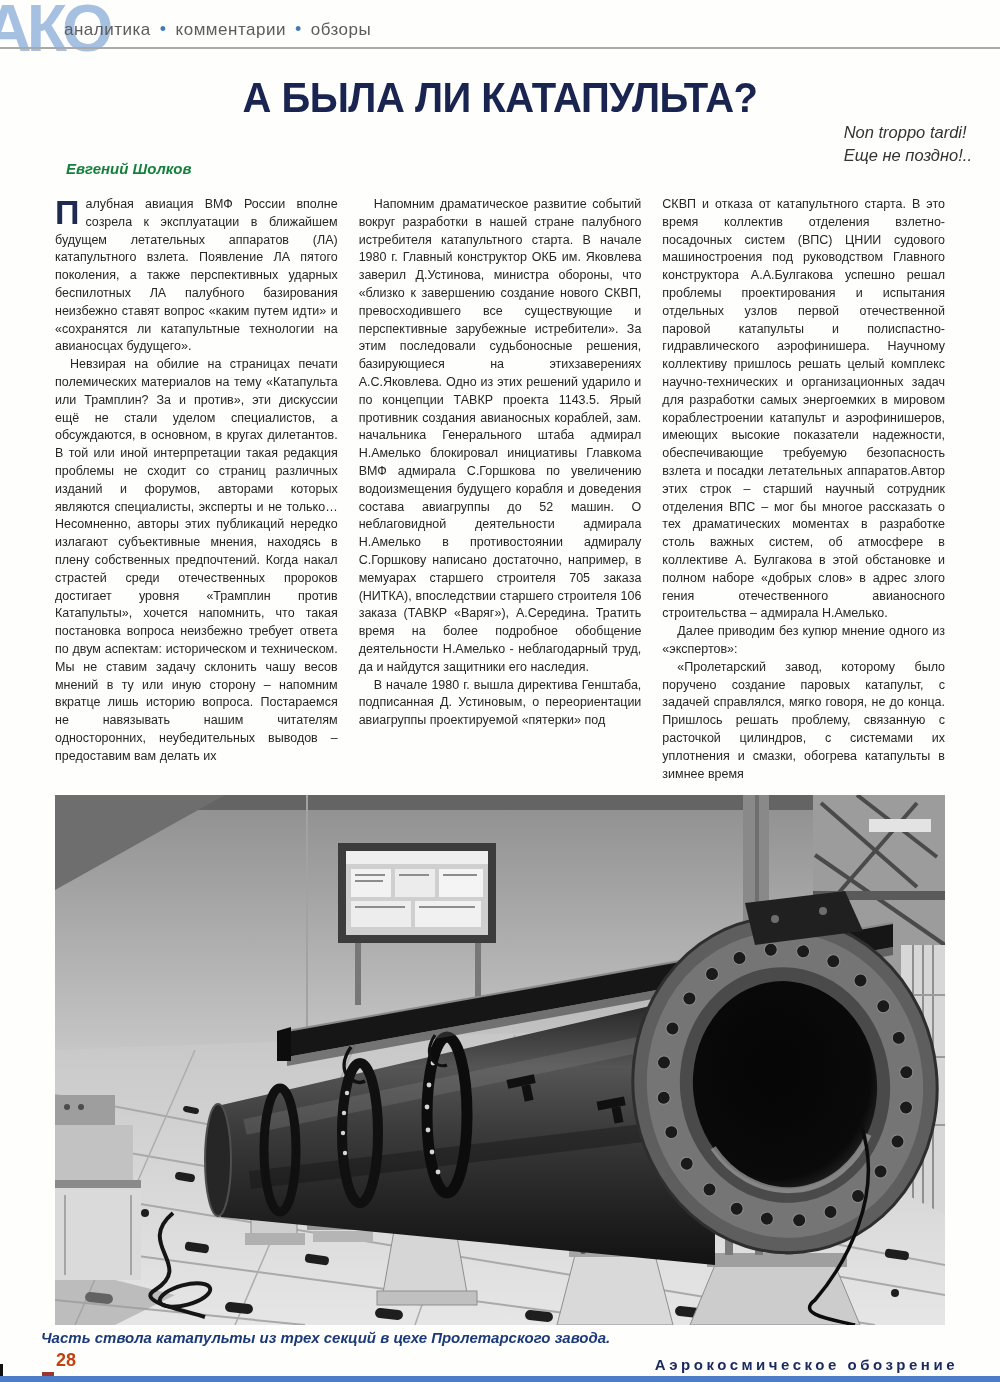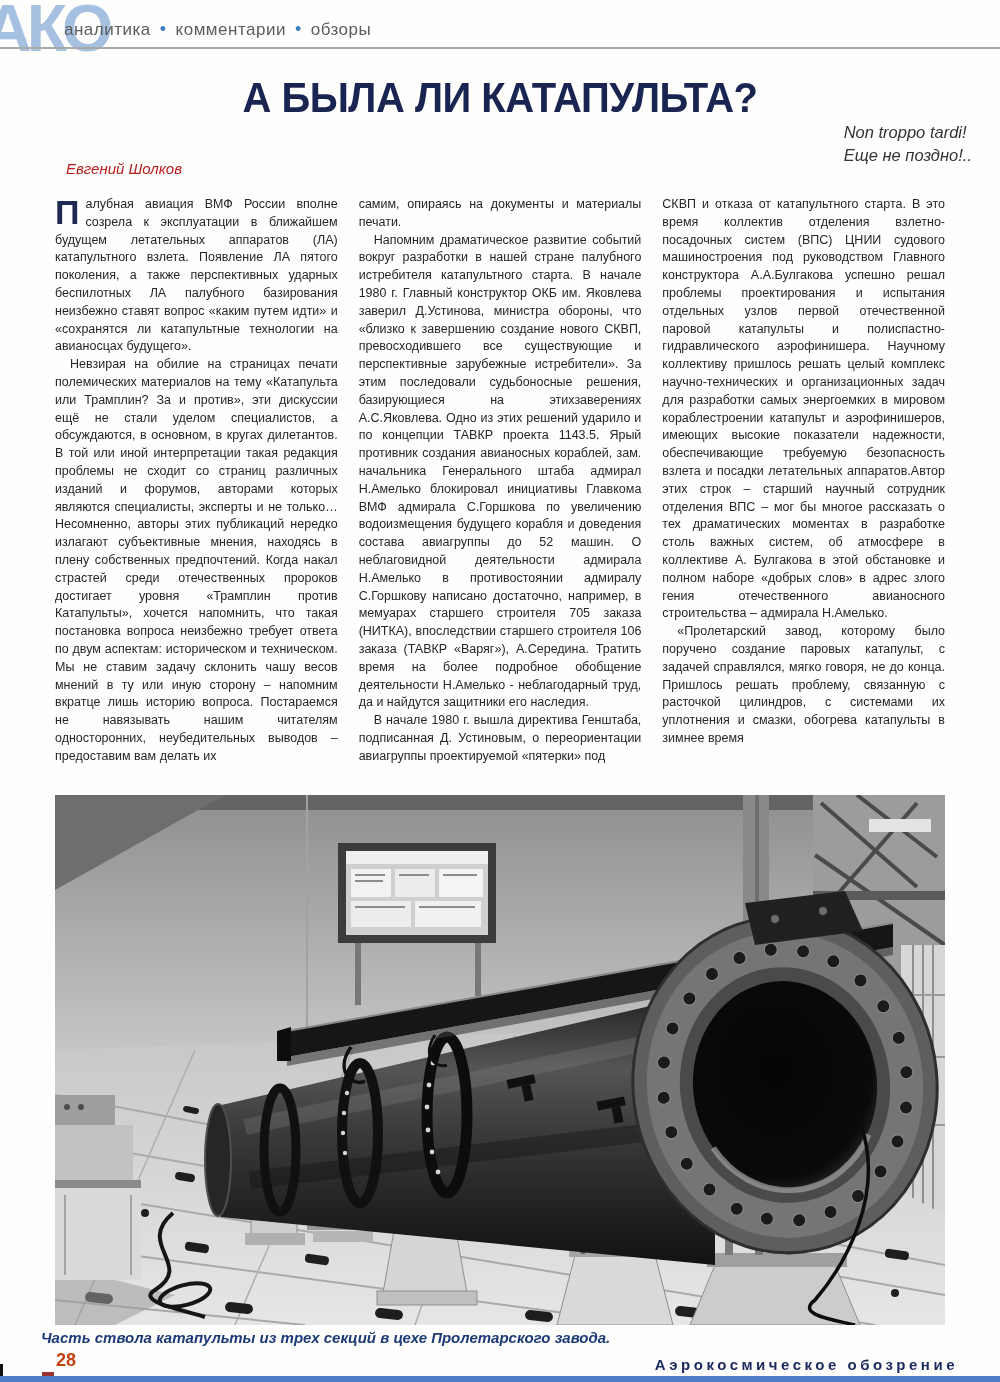--- a/index.html
+++ b/index.html
@@ -13,21 +13,21 @@
     color:#a6c0e2;letter-spacing:-5px;
   }
   .tagline{position:absolute;top:19px;left:64px;font-size:17px;color:#5c5c5c;letter-spacing:.5px;white-space:nowrap}
   .tagline .dot{color:#3f7bc0;margin:0 9px;font-size:18px}
   .title{
     position:absolute;top:74px;left:0;width:1000px;text-align:center;
     font-size:40px;font-weight:bold;color:#1a2451;letter-spacing:-.5px;
     transform:scaleY(1.06);transform-origin:top center;white-space:nowrap;
   }
   .epigraph{position:absolute;top:121px;right:28px;font-style:italic;font-size:16.5px;color:#333;line-height:1.4;text-align:left}
-  .author{position:absolute;top:160px;left:66px;font-size:15px;font-weight:normal;font-style:italic;color:#b91c1c}
+  .author{position:absolute;top:160px;left:66px;font-size:15px;font-weight:bold;font-style:italic;color:#15803d}
   .columns{position:absolute;top:196px;left:55px;width:890px;height:588px;display:flex;gap:21px;overflow:hidden}
   .col{width:283px;font-size:12.5px;line-height:17.8px;color:#262626;text-align:justify}
   .col p{margin:0}
   .col p.indent{text-indent:15px}
   .dropcap{float:left;font-size:34px;line-height:31px;font-weight:bold;color:#1f2a52;padding:1px 6px 0 0}
   .photo{position:absolute;top:795px;left:55px;width:890px;height:530px;background:#b9b9b9}
   .photo svg{display:block}
   .caption{position:absolute;top:1329px;left:41px;font-size:15px;font-weight:bold;font-style:italic;color:#1c3a78}
   .pageno{position:absolute;top:1350px;left:56px;font-size:18px;font-weight:bold;color:#c2410c}
   .magazine{position:absolute;top:1356px;right:42px;font-size:15px;font-weight:bold;letter-spacing:3.5px;color:#1b2a5e;white-space:nowrap}
@@ -50,26 +50,26 @@
   <div>Еще не поздно!..</div>
 </div>
 <div class="author">Евгений Шолков</div>
 
 <div class="columns">
   <div class="col">
     <p><span class="dropcap">П</span><span>алубная авиация ВМФ России вполне созрела к эксплуатации в ближайшем будущем летательных аппаратов (ЛА) катапультного взлета. Появление ЛА пятого поколения, а также перспективных ударных беспилотных ЛА палубного базирования неизбежно ставят вопрос «каким путем идти» и «сохранятся ли катапультные технологии на авианосцах будущего».</span></p>
     <p class="indent">Невзирая на обилие на страницах печати полемических материалов на тему «Катапульта или Трамплин? За и против», эти дискуссии ещё не стали уделом специалистов, а обсуждаются, в основном, в кругах дилетантов. В той или иной интерпретации такая редакция проблемы не сходит со страниц различных изданий и форумов, авторами которых являются специалисты, эксперты и не только… Несомненно, авторы этих публикаций нередко излагают субъективные мнения, находясь в плену собственных предпочтений. Когда накал страстей среди отечественных пророков достигает уровня «Трамплин против Катапульты», хочется напомнить, что такая постановка вопроса неизбежно требует ответа по двум аспектам: историческом и техническом. Мы не ставим задачу склонить чашу весов мнений в ту или иную сторону – напомним вкратце лишь историю вопроса. Постараемся не навязывать нашим читателям односторонних, неубедительных выводов – предоставим вам делать их</p>
   </div>
   <div class="col">
-    <p>самим, опираясь на документы и материалы печати.</p>
     <p class="indent">Напомним драматическое развитие событий вокруг разработки в нашей стране палубного истребителя катапультного старта. В начале 1980 г. Главный конструктор ОКБ им. Яковлева заверил Д.Устинова, министра обороны, что «близко к завершению создание нового СКВП, превосходившего все существующие и перспективные зарубежные истребители». За этим последовали судьбоносные решения, базирующиеся на этихзаверениях А.С.Яковлева. Одно из этих решений ударило и по концепции ТАВКР проекта 1143.5. Ярый противник создания авианосных кораблей, зам. начальника Генерального штаба адмирал Н.Амелько блокировал инициативы Главкома ВМФ адмирала С.Горшкова по увеличению водоизмещения будущего корабля и доведения состава авиагруппы до 52 машин. О неблаговидной деятельности адмирала Н.Амелько в противостоянии адмиралу С.Горшкову написано достаточно, например, в мемуарах старшего строителя 705 заказа (НИТКА), впоследствии старшего строителя 106 заказа (ТАВКР «Варяг»), А.Середина. Тратить время на более подробное обобщение деятельности Н.Амелько - неблагодарный труд, да и найдутся защитники его наследия.</p>
     <p class="indent">В начале 1980 г. вышла директива Генштаба, подписанная Д. Устиновым, о переориентации авиагруппы проектируемой «пятерки» под</p>
   </div>
   <div class="col">
     <p>СКВП и отказа от катапультного старта. В это время коллектив отделения взлетно-посадочных систем (ВПС) ЦНИИ судового машиностроения под руководством Главного конструктора А.А.Булгакова успешно решал проблемы проектирования и испытания отдельных узлов первой отечественной паровой катапульты и полиспастно-гидравлического аэрофинишера. Научному коллективу пришлось решать целый комплекс научно-технических и организационных задач для разработки самых энергоемких в мировом кораблестроении катапульт и аэрофинишеров, имеющих высокие показатели надежности, обеспечивающие требуемую безопасность взлета и посадки летательных аппаратов.Автор этих строк – старший научный сотрудник отделения ВПС – мог бы многое рассказать о тех драматических моментах в разработке столь важных систем, об атмосфере в коллективе А. Булгакова в этой обстановке и полном наборе «добрых слов» в адрес злого гения отечественного авианосного строительства – адмирала Н.Амелько.</p>
+    <p class="indent">Далее приводим без купюр мнение одного из «экспертов»:</p>
     <p class="indent">«Пролетарский завод, которому было поручено создание паровых катапульт, с задачей справлялся, мягко говоря, не до конца. Пришлось решать проблему, связанную с расточкой цилиндров, с системами их уплотнения и смазки, обогрева катапульты в зимнее время</p>
   </div>
 </div>
 
 <div class="photo">
 <svg width="890" height="530" viewBox="0 0 890 530" xmlns="http://www.w3.org/2000/svg">
   <defs>
     <linearGradient id="wallG" x1="0" y1="0" x2="0" y2="1">
       <stop offset="0" stop-color="#8f8f8f"></stop>
           <stop offset="1" stop-color="#c6c6c6"></stop>

